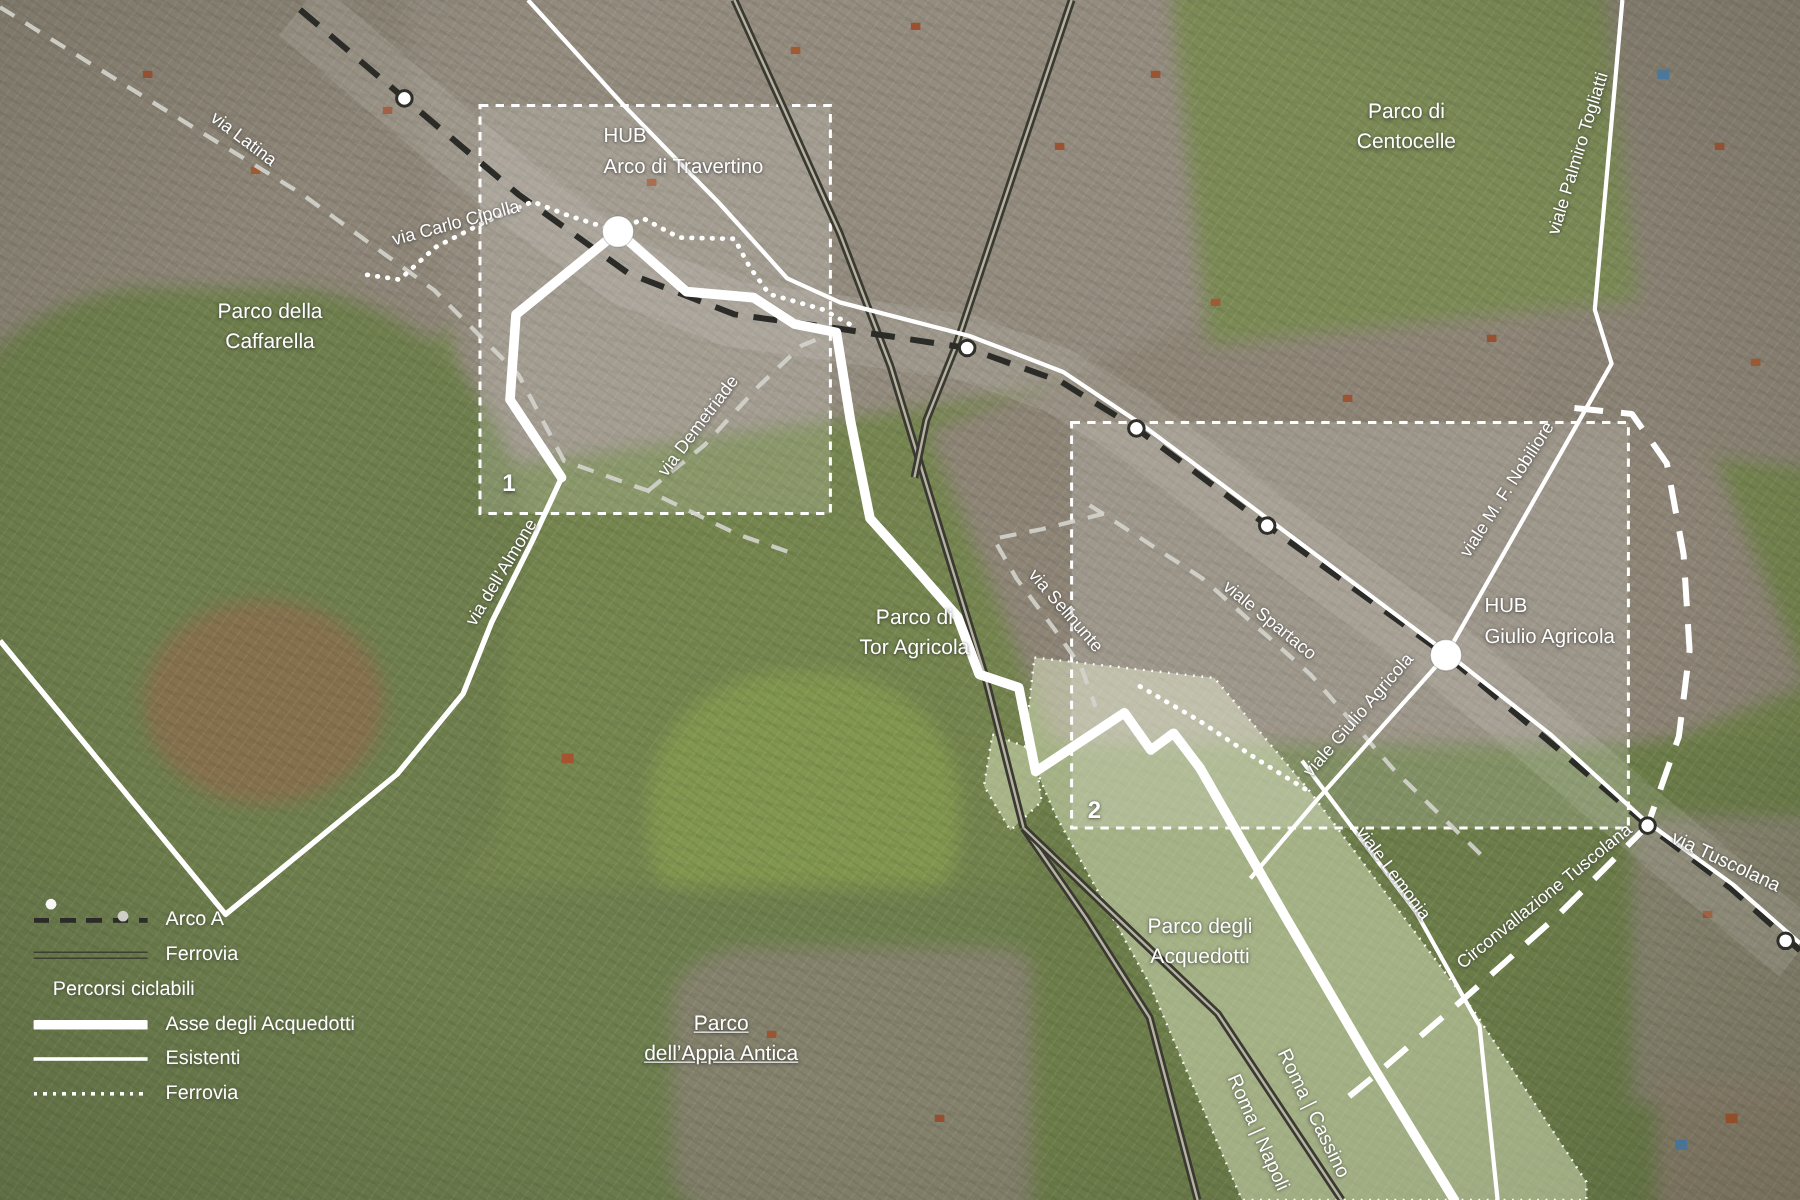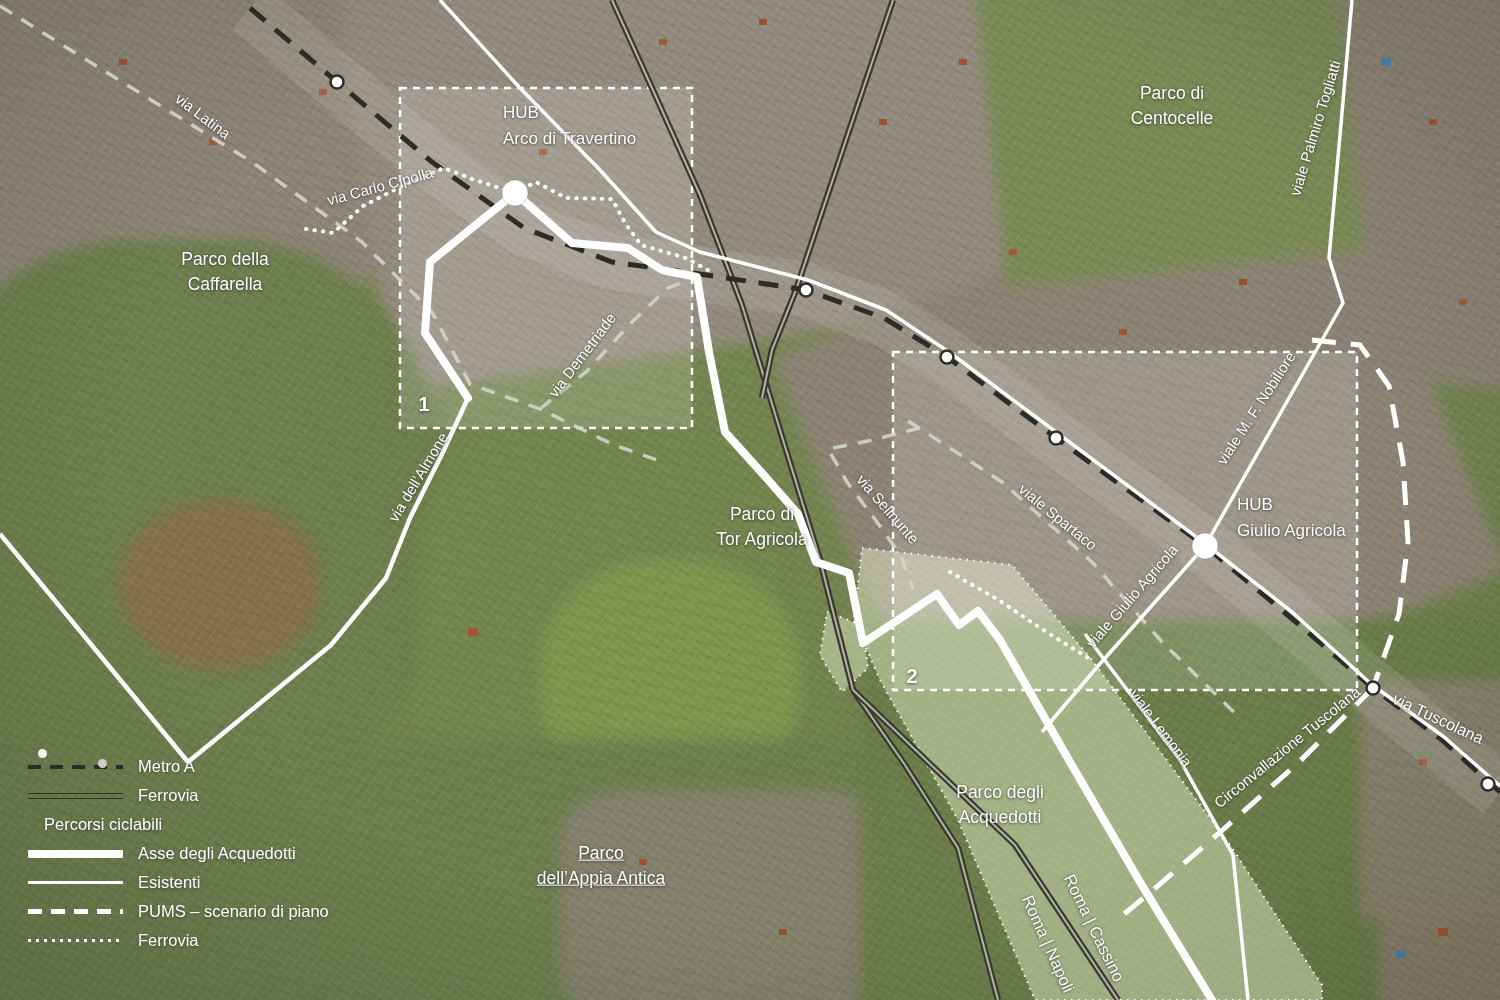--- a/index.html
+++ b/index.html
@@ -172,21 +172,21 @@
     <div>Caffarella</div>
   </div>
   <div class="lbl park cent" style="left:1172px;top:106px;">
     <div>Parco di</div>
     <div>Centocelle</div>
   </div>
   <div class="lbl park cent" style="left:762px;top:527px;">
     <div>Parco di</div>
     <div>Tor Agricola</div>
   </div>
-  <div class="lbl park cent" style="left:1000px;top:785px;margin-top:20px;">
+  <div class="lbl park cent" style="left:1000px;top:785px;">
     <div>Parco degli</div>
     <div>Acquedotti</div>
   </div>
   <div class="lbl park cent" style="left:601px;top:866px;text-decoration:underline;">
     <div>Parco</div>
     <div>dell’Appia Antica</div>
   </div>
 
   <div class="lbl hubl" style="left:503px;top:100px;">
     <div>HUB</div>
@@ -201,21 +201,21 @@
   <div class="lbl num cent" style="left:912px;top:676px;">2</div>
 
   <div class="legend">
     <div class="lrow">
       <div class="sw">
         <div class="swline sw-metro">
             <div class="dot1"></div>
             <div class="dot2"></div>
           </div>
       </div>
-      <span class="llabel">Metro A</span>
+      <span class="llabel">Arco A</span>
     </div>
     <div class="lrow">
       <div class="sw">
           <div class="swline sw-ferrovia"></div>
         </div>
       <span class="llabel">Ferrovia</span>
     </div>
     <div class="lrow">
       <span class="llabel lheader">Percorsi ciclabili</span>
     </div>
@@ -226,25 +226,19 @@
       <span class="llabel">Asse degli Acquedotti</span>
     </div>
     <div class="lrow">
       <div class="sw">
           <div class="swline sw-esistenti"></div>
         </div>
       <span class="llabel">Esistenti</span>
     </div>
     <div class="lrow">
       <div class="sw">
-          <div class="swline sw-piano"></div>
-        </div>
-      <span class="llabel">PUMS – scenario di piano</span>
-    </div>
-    <div class="lrow">
-      <div class="sw">
           <div class="swline sw-prog"></div>
         </div>
       <span class="llabel">Ferrovia</span>
     </div>
   </div>
 
 </div>
 
 </body></html>

